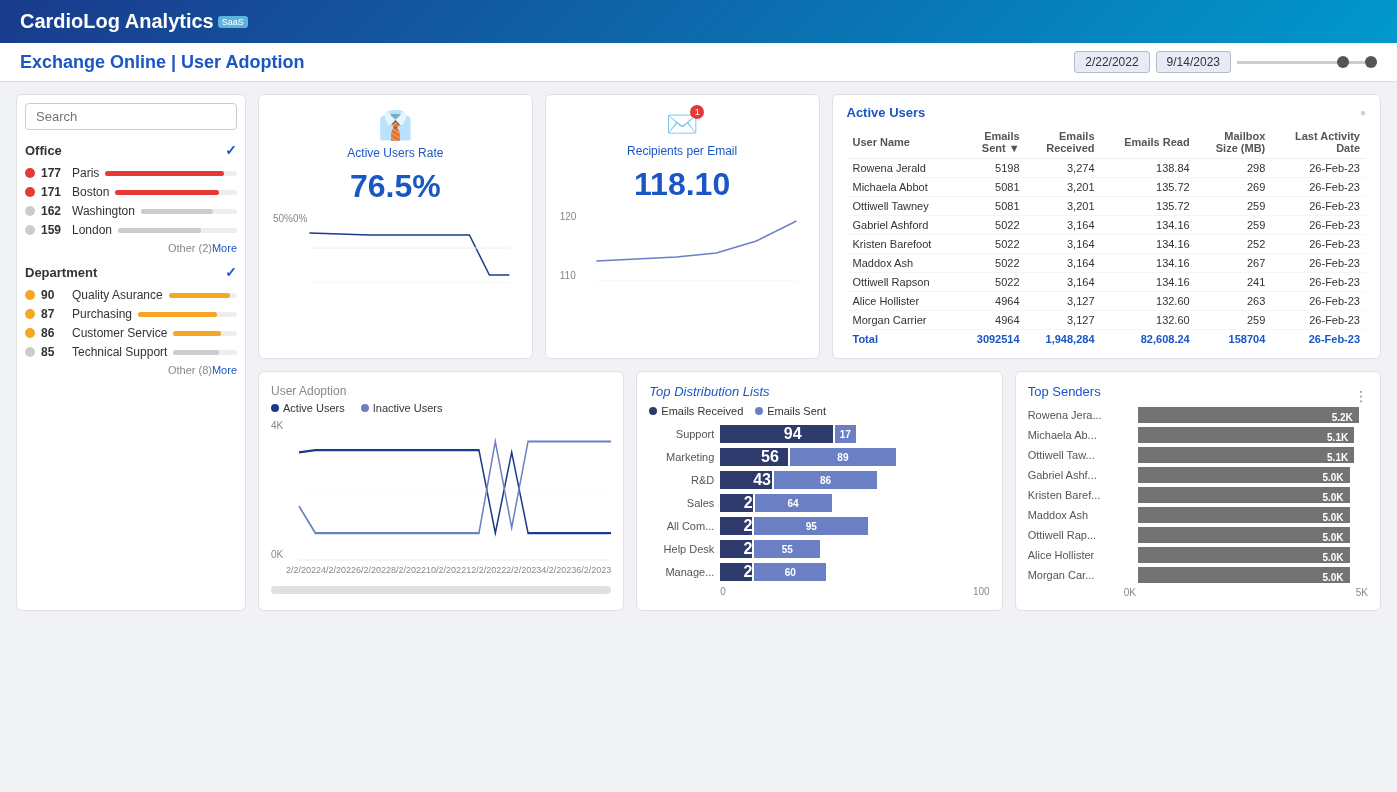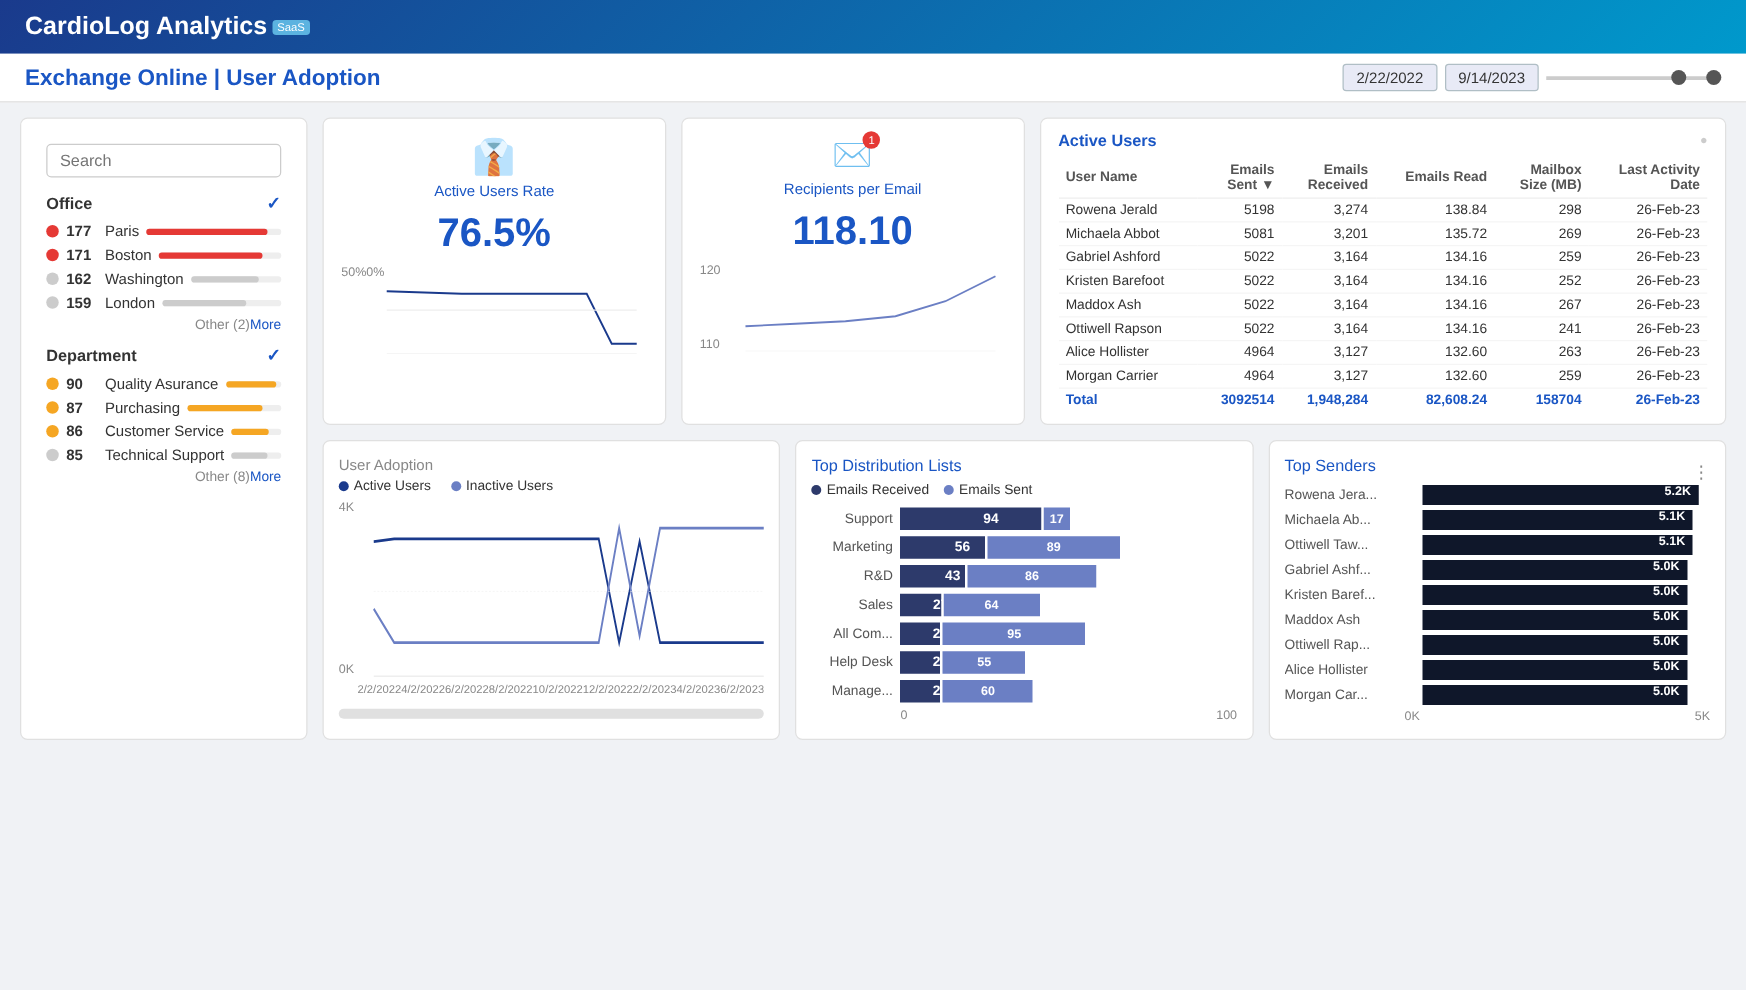--- a/index.html
+++ b/index.html
@@ -49,21 +49,21 @@
     
     .main-content {
       padding: 12px 16px; display: grid;
       grid-template-columns: 230px 1fr;
       grid-template-rows: auto auto;
       gap: 12px;
     }
 
     
     .sidebar {
-      background: white; border-radius: 6px; padding: 20px;
+      background: white; border-radius: 6px; padding: 8px;
       border: 1px solid #e0e0e0;
     }
     .search-box {
       border: 1px solid #ccc; border-radius: 4px; padding: 5px 10px;
       width: 100%; font-size: 13px; color: #888; margin-bottom: 12px;
     }
     .filter-section { margin-bottom: 10px; }
     .filter-header {
       display: flex; justify-content: space-between; align-items: center;
       font-weight: 600; font-size: 13px; margin-bottom: 8px;
@@ -144,35 +144,35 @@
       position: absolute; left: 28px; right: 0; top: 0; bottom: 20px;
     }
     .chart-x-labels {
       position: absolute; left: 40px; right: 0; bottom: 0; height: 20px;
       display: flex; justify-content: flex-end; align-items: center;
       font-size: 9px; color: #888;
     }
 
     
     .dist-chart { padding: 12px; }
-    .dist-title { color: #1a56c4; font-size: 13px; margin-bottom: 6px; }
+    .dist-title { color: #1a56c4; font-size: 13px; margin-bottom: 6px; font-style: italic; }
     .dist-legend { display: flex; gap: 12px; margin-bottom: 8px; font-size: 11px; }
     .bar-row { display: flex; align-items: center; margin-bottom: 5px; gap: 6px; }
     .bar-label { width: 65px; text-align: right; font-size: 11px; color: #555; flex-shrink: 0; }
     .bar-group { flex: 1; display: flex; gap: 2px; align-items: center; }
-    .bar-dark { background: #2d3a6b; height: 18px; display: flex; align-items: center; justify-content: center; color: white; font-size: 11px; font-weight: 600; min-width: 20px; padding-left: 32px; }
+    .bar-dark { background: #2d3a6b; height: 18px; display: flex; align-items: center; justify-content: center; color: white; font-size: 16px; font-weight: 600; min-width: 20px; padding-left: 32px; }
     .bar-light { background: #6b7fc4; height: 18px; display: flex; align-items: center; justify-content: center; color: white; font-size: 10px; font-weight: 600; min-width: 14px; }
     .dist-x-axis { display: flex; justify-content: space-between; padding-left: 71px; font-size: 10px; color: #888; margin-top: 4px; }
 
     
     .senders-card { padding: 12px; }
     .senders-title { color: #1a56c4; font-size: 13px; margin-bottom: 8px; }
     .sender-row { display: flex; align-items: center; margin-bottom: 4px; gap: 20px; }
     .sender-name { width: 90px; font-size: 11px; color: #555; flex-shrink: 0; overflow: hidden; text-overflow: ellipsis; white-space: nowrap; }
-    .sender-bar { background: #0f172a; height: 16px; display: flex; align-items: flex-start; justify-content: flex-end; padding-right: 6px; }
+    .sender-bar { background: #737373; height: 16px; display: flex; align-items: flex-end; justify-content: flex-end; padding-right: 6px; }
     .sender-val { font-size: 10px; color: white; font-weight: 600; }
     .senders-x-axis { display: flex; justify-content: space-between; padding-left: 96px; font-size: 10px; color: #888; margin-top: 4px; }
 
     .scroll-bar { height: 8px; background: #e0e0e0; border-radius: 4px; margin-top: 6px; }
 
     
     svg { overflow: visible; }
   </style>
 </head>
 <body>
@@ -357,20 +357,28 @@
                 </tr>
                 <tr>
                   <td>Michaela Abbot</td>
                   <td>5081</td>
                   <td>3,201</td>
                   <td>135.72</td>
                   <td>269</td>
                   <td>26-Feb-23</td>
                 </tr>
                 <tr>
+                  <td>Ottiwell Tawney</td>
+                  <td>5081</td>
+                  <td>3,201</td>
+                  <td>135.72</td>
+                  <td>259</td>
+                  <td>26-Feb-23</td>
+                </tr>
+                <tr>
                   <td>Gabriel Ashford</td>
                   <td>5022</td>
                   <td>3,164</td>
                   <td>134.16</td>
                   <td>259</td>
                   <td>26-Feb-23</td>
                 </tr>
                 <tr>
                   <td>Kristen Barefoot</td>
                   <td>5022</td>

